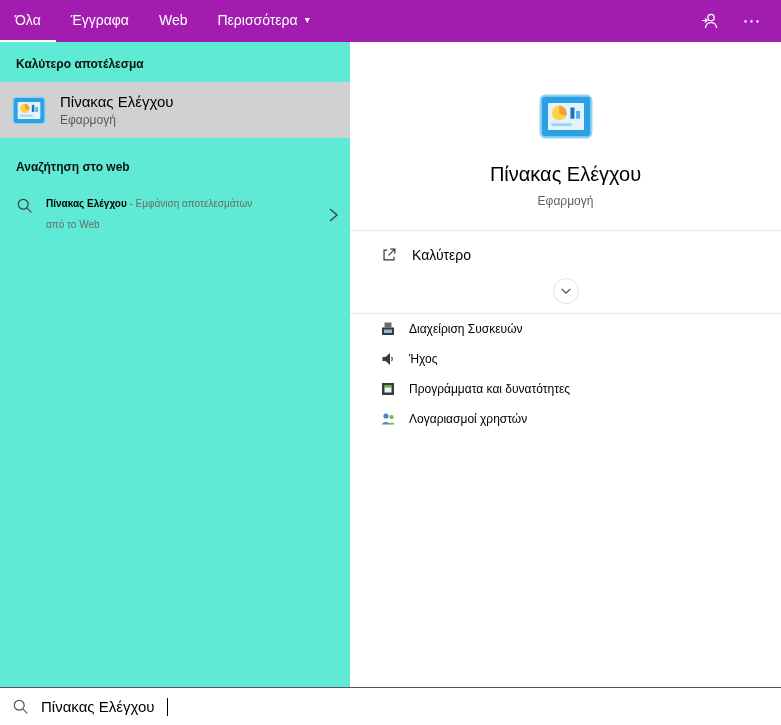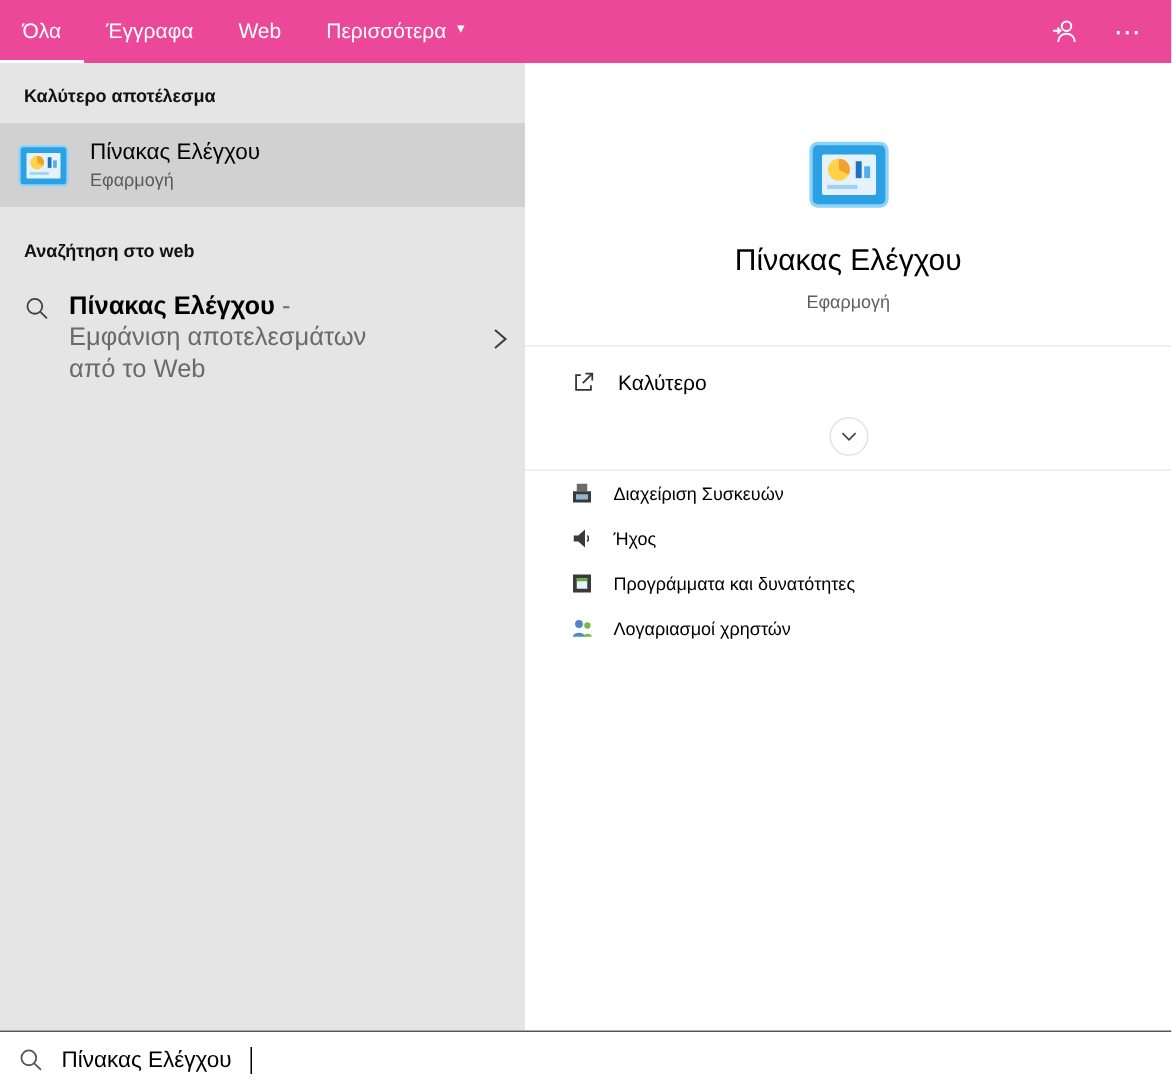--- a/index.html
+++ b/index.html
@@ -8,21 +8,21 @@
     font-family: "Liberation Sans", sans-serif;
     background: #ffffff;
     position: relative;
     overflow: hidden;
     color: #000;
   }
 
   
   .topbar {
     height: 42px;
-    background: #ec4899;
+    background: #a21caf;
     display: flex;
     align-items: stretch;
     color: #fff;
     font-size: 14px;
   }
   .tab {
     display: flex;
     align-items: center;
     padding: 0 15px;
     border-bottom: 2px solid transparent;
@@ -42,21 +42,21 @@
     width: 34px; height: 34px;
     display: flex; align-items: center; justify-content: center;
     cursor: pointer;
   }
   .icon-btn .more-dots { font-size: 18px; letter-spacing: 1px; line-height: 1; }
 
   
   .content { display: flex; height: 645px; }
   .left-pane {
     width: 350px;
-    background: #e5e5e5;
+    background: #5eead4;
     flex-shrink: 0;
   }
   .right-pane {
     flex: 1;
     background: #ffffff;
     overflow: hidden;
   }
 
   .section-header {
     font-size: 12px;
@@ -81,21 +81,21 @@
   .web-item {
     position: relative;
     display: flex;
     align-items: flex-start;
     gap: 13px;
     padding: 8px 36px 10px 16px;
     cursor: pointer;
   }
   .web-item .wi-icon { margin-top: 4px; flex-shrink: 0; }
   .web-item .wi-text {
-    font-size: 17px;
+    font-size: 10px;
     line-height: 21px;
     max-width: 222px;
     color: #6a6a6a;
   }
   .web-item .wi-query { color: #000; font-weight: bold; }
   .web-item .wi-chevron {
     position: absolute;
     right: 10px; top: 50%;
     transform: translateY(-50%);
   }

